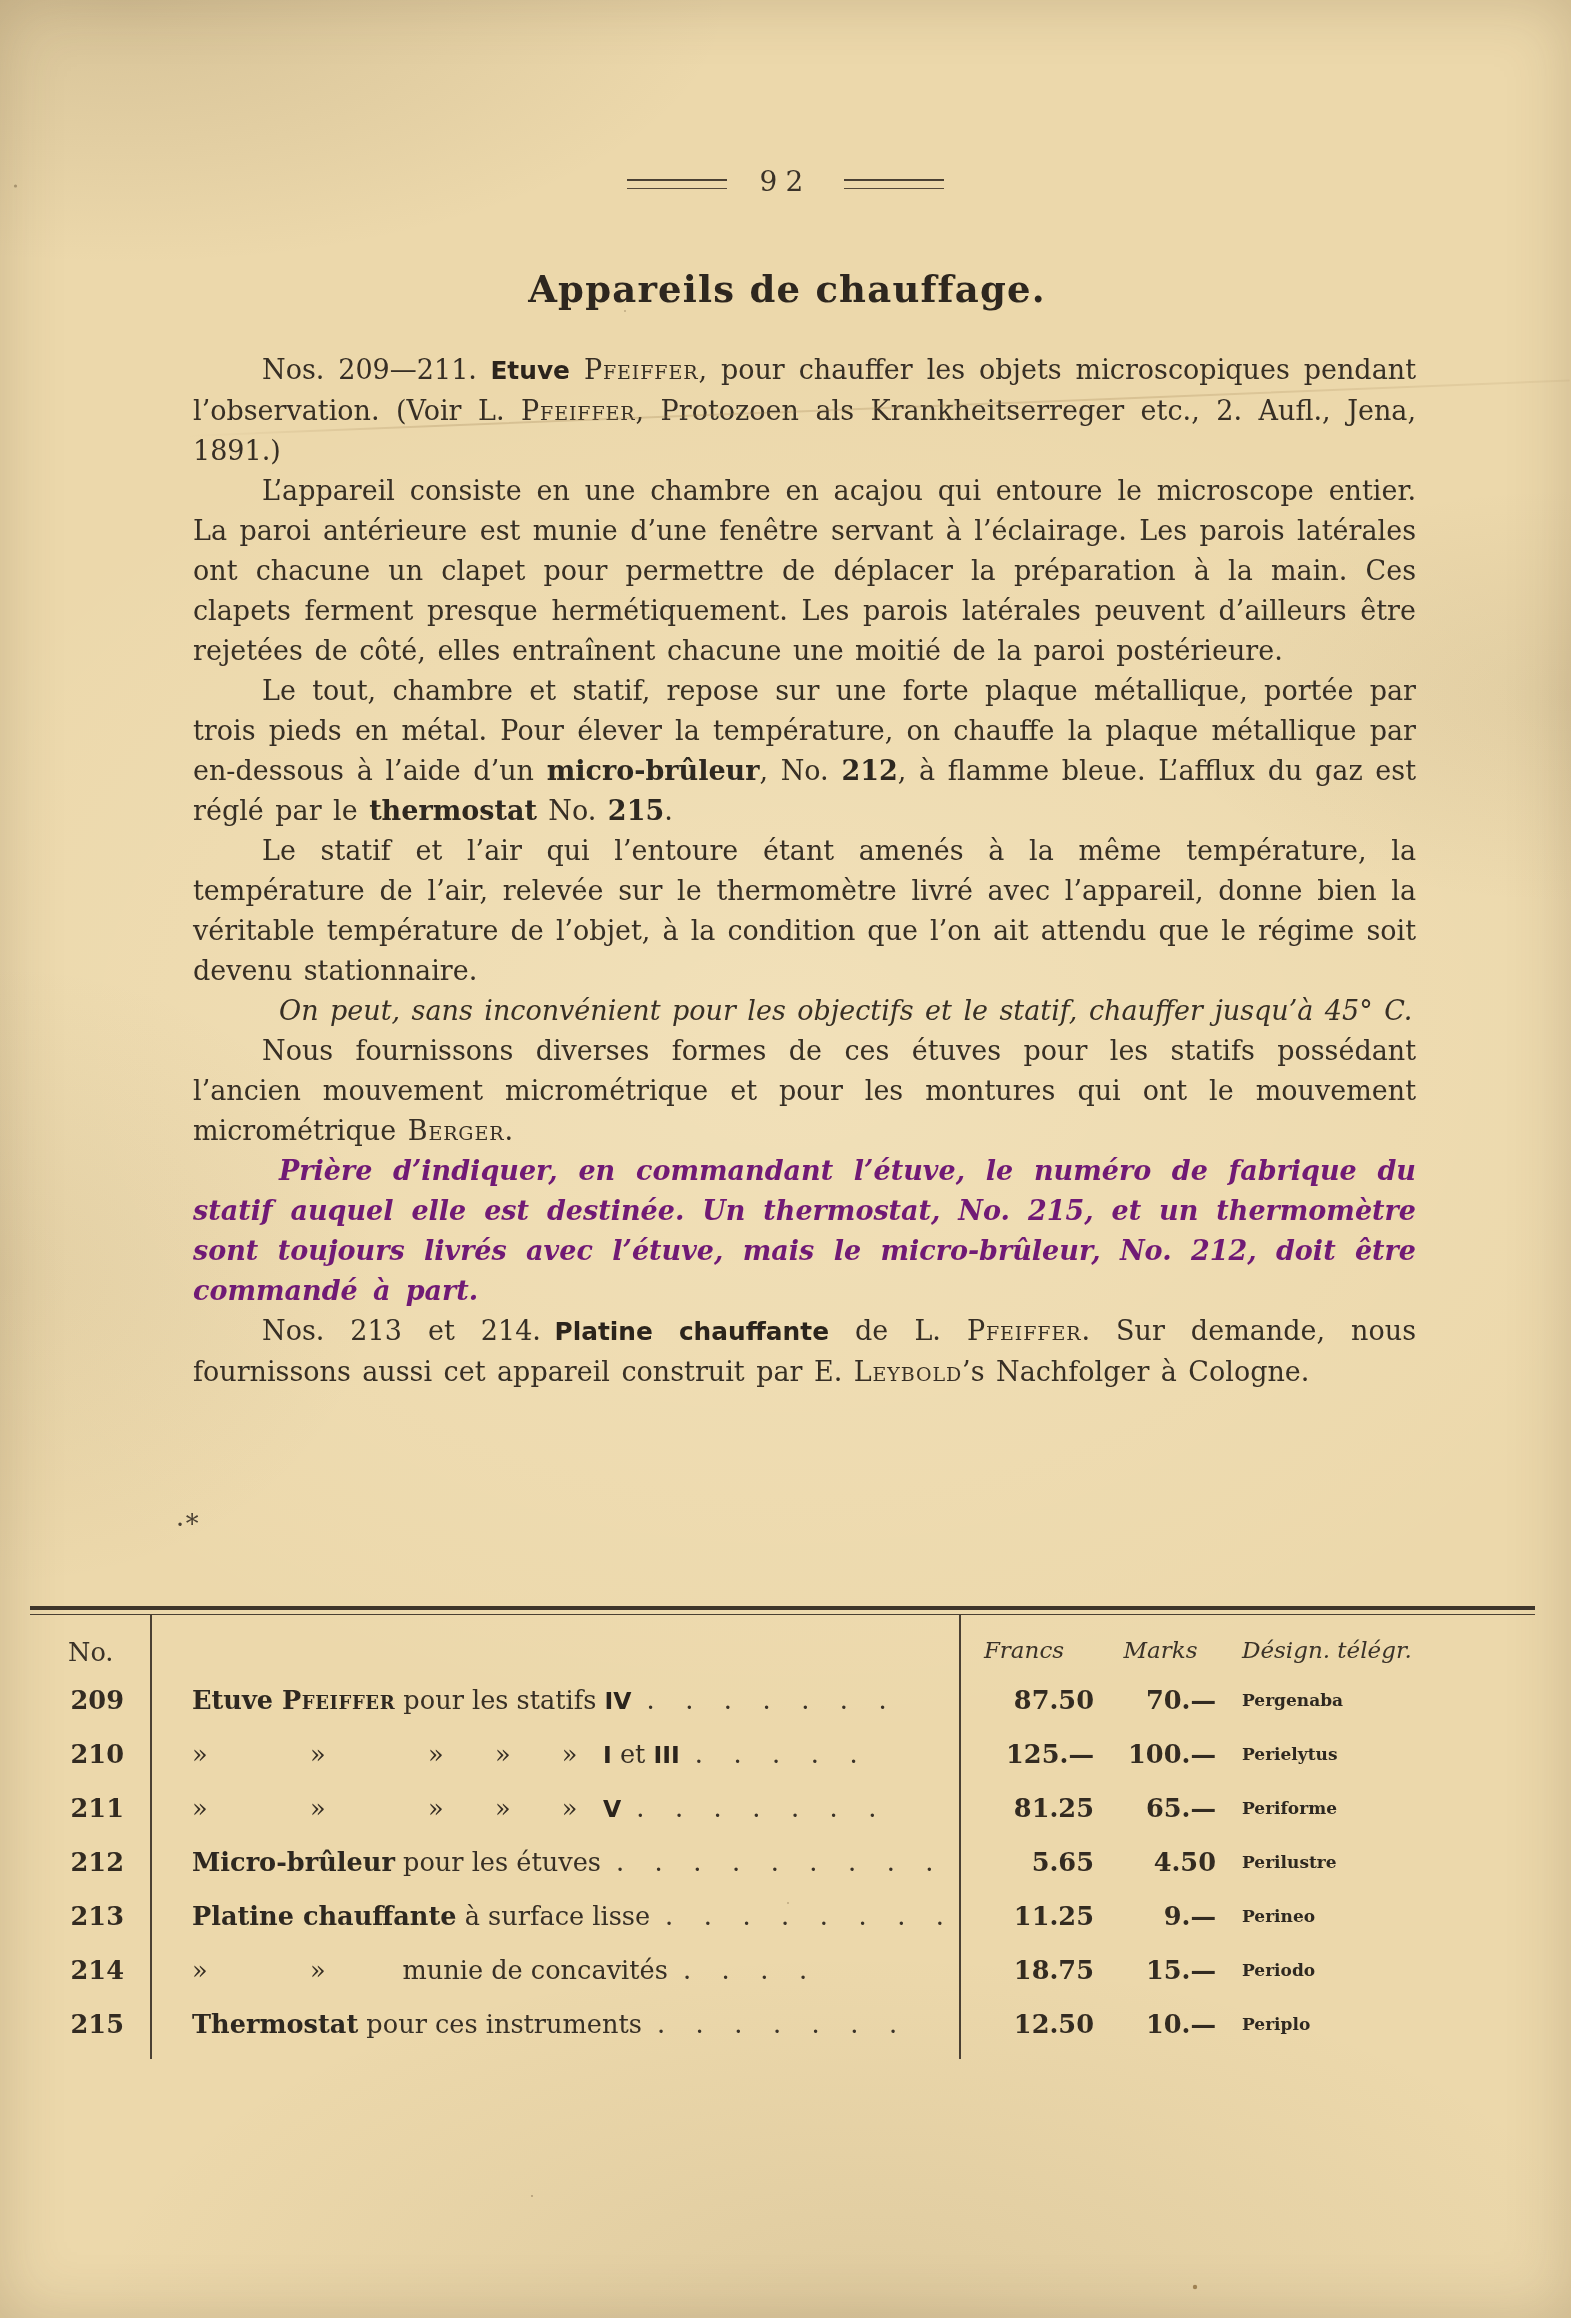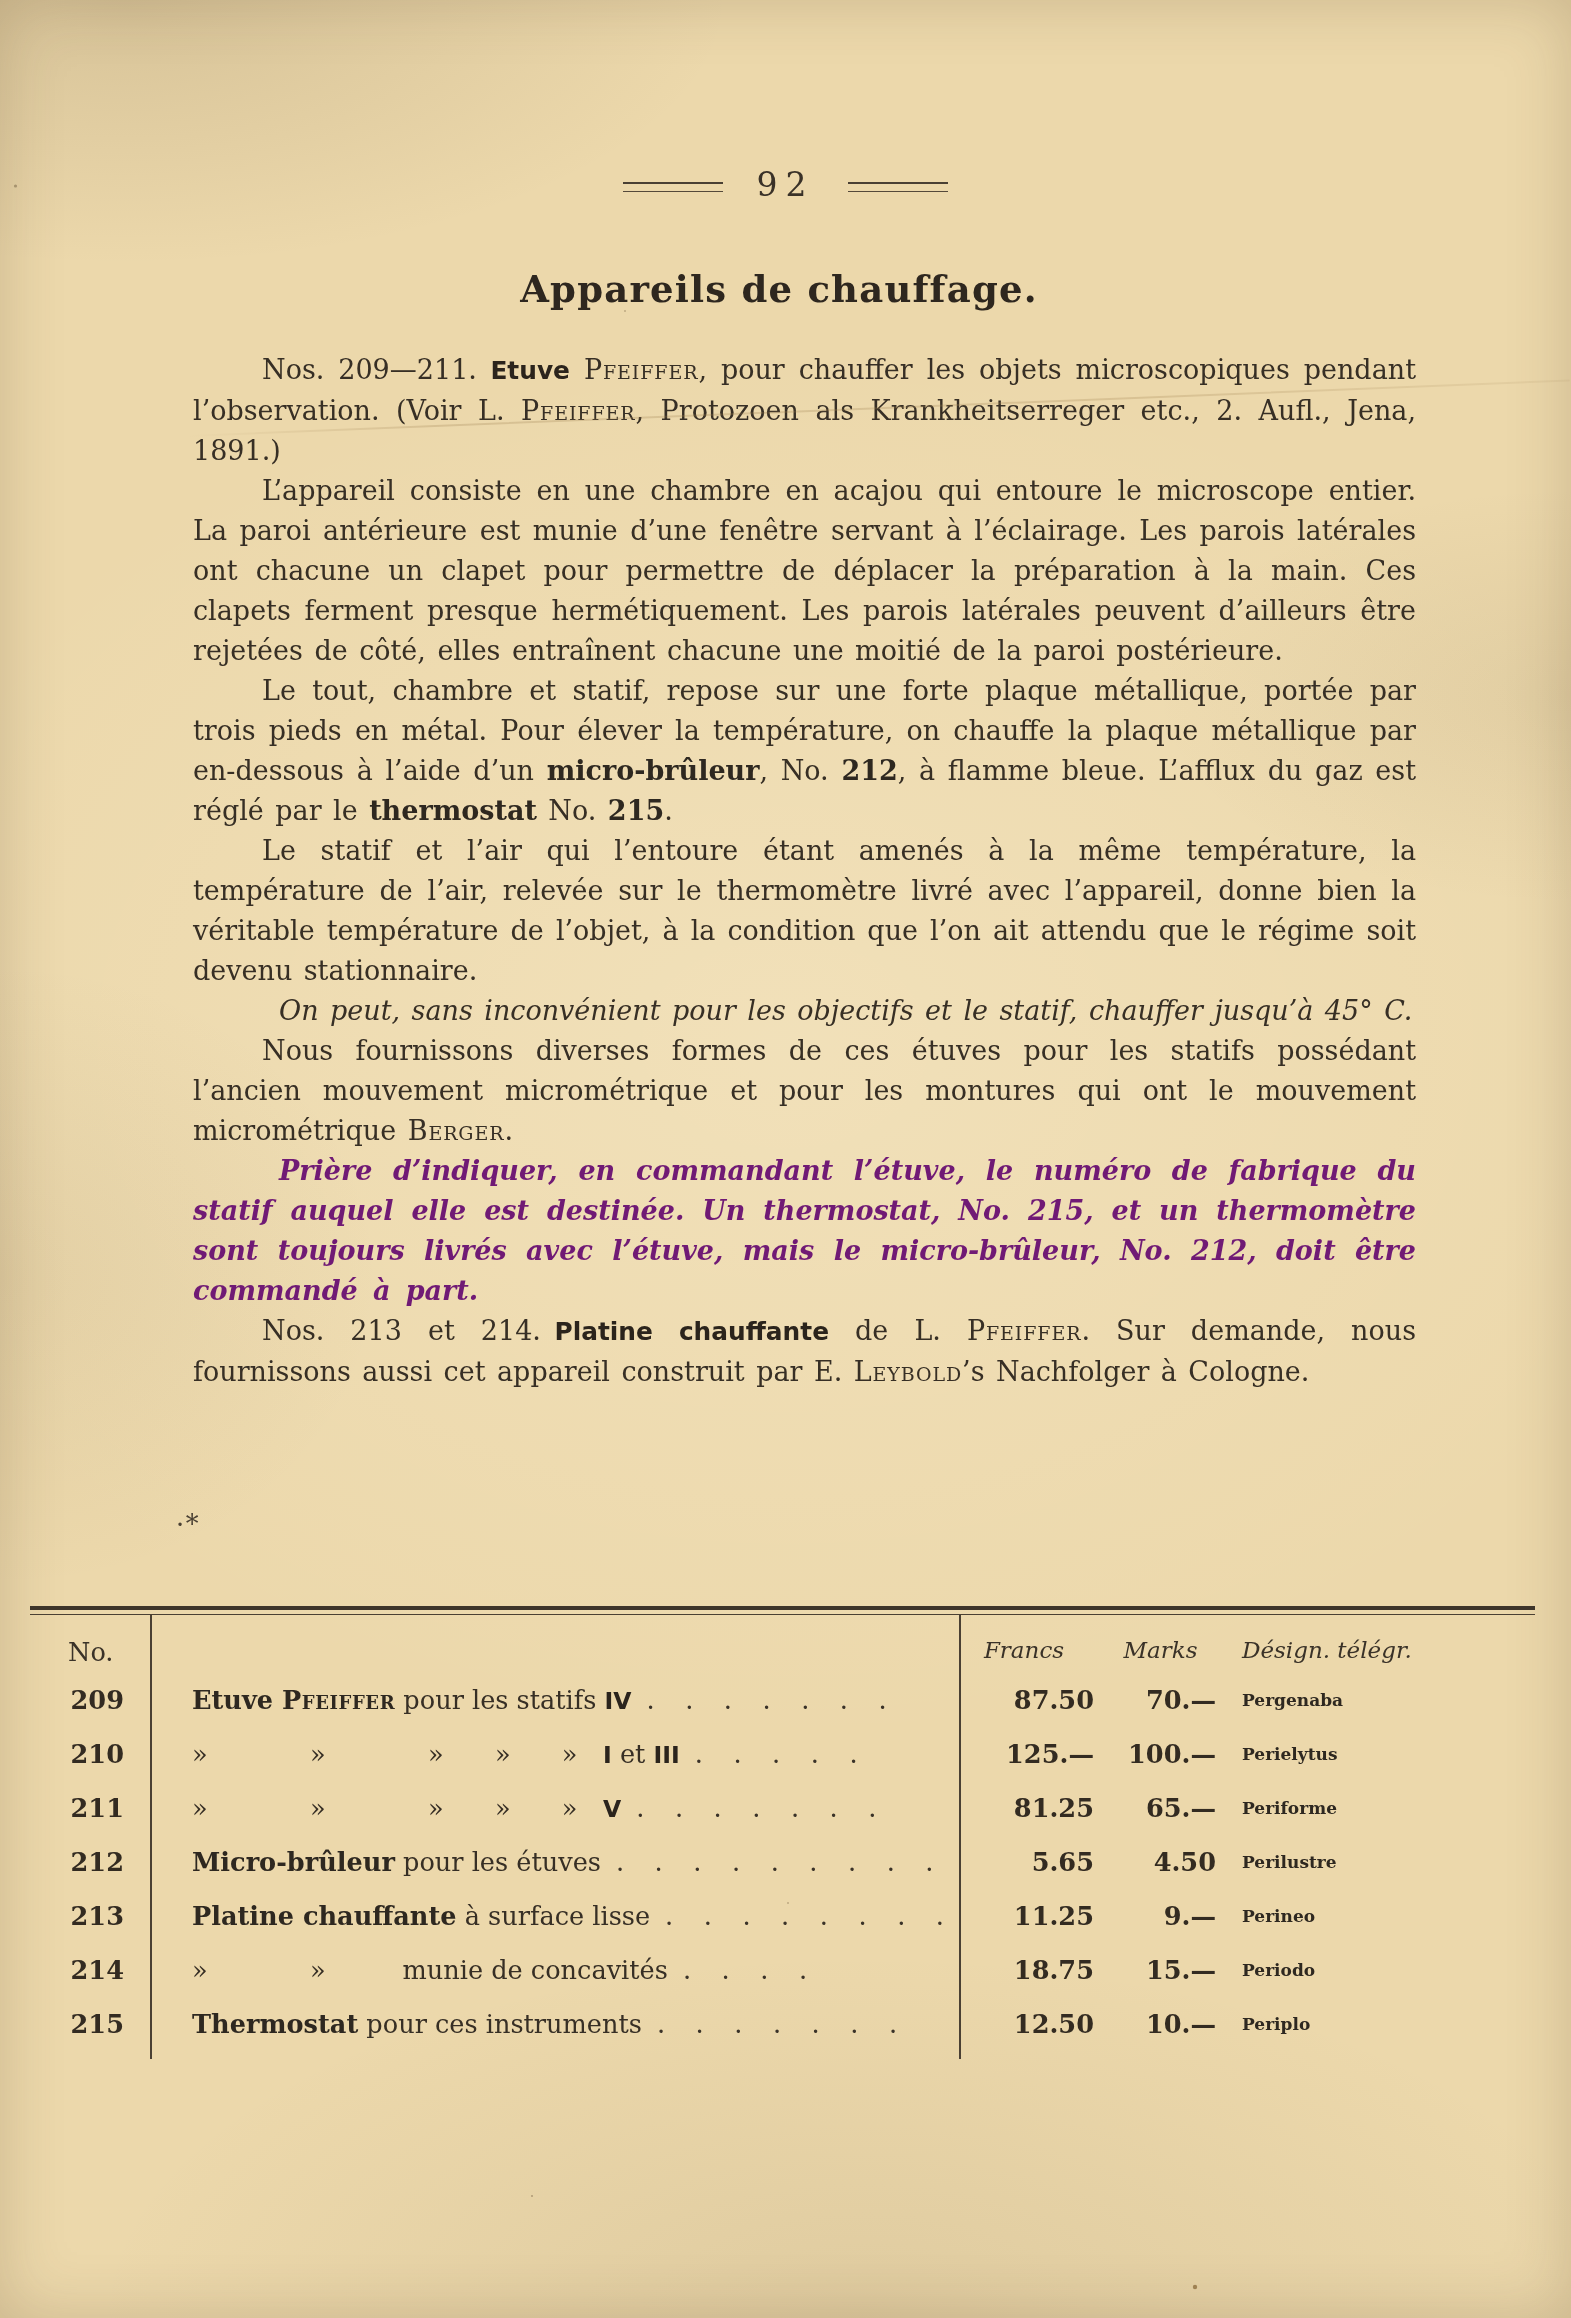--- a/index.html
+++ b/index.html
@@ -16,23 +16,23 @@
       radial-gradient(931px 407px at 8% 0%, rgba(95,75,45,.15), transparent 65%),
       radial-gradient(640px 524px at 0% 55%, rgba(95,75,45,.07), transparent 60%),
       radial-gradient(698px 349px at 100% 30%, rgba(95,75,45,.08), transparent 60%),
       radial-gradient(1106px 524px at 55% 100%, rgba(95,75,45,.09), transparent 70%),
       radial-gradient(1280px 931px at 50% 45%, rgba(255,246,222,.28), transparent 75%);
     box-shadow: inset 0 0 64px rgba(80,60,30,.22);
   }
   
   .page-head{position:absolute;top:170px;left:0;right:0;display:flex;justify-content:center;align-items:center;gap:33px;}
   .hdr-rule{width:100px;height:7px;border-top:2.9px solid #4a4033;border-bottom:1.7px solid #55493a;}
-  .page-num{font-size:33px;letter-spacing:8.1px;color:#3a3228;line-height:1;transform:translateY(-2.3px);}
+  .page-num{font-size:28px;letter-spacing:8.1px;color:#3a3228;line-height:1;transform:translateY(-2.3px);}
   
-  .title{position:absolute;top:267px;left:167px;width:1224px;margin:0;text-align:center;
+  .title{position:absolute;top:267px;left:175px;width:1224px;margin:0;text-align:center;
          font-size:37px;font-weight:700;letter-spacing:1.2px;color:#2e271f;}
   
   .body-text{position:absolute;left:193px;top:350px;width:1223px;
              font-size:27px;line-height:40px;text-align:justify;word-spacing:2.9px;}
   .par{margin:0;text-indent:69px;}
   .par.indent-lg{text-indent:86px;}
   .seg-plain{}
   .seg-bold{font-weight:700;color:#2e2820;margin-top:14px;}
   .seg-sc{font-variant:small-caps;letter-spacing:0.9px;}
   .seg-scb{font-weight:700;font-variant:small-caps;letter-spacing:0.6px;color:#2e2820;}

